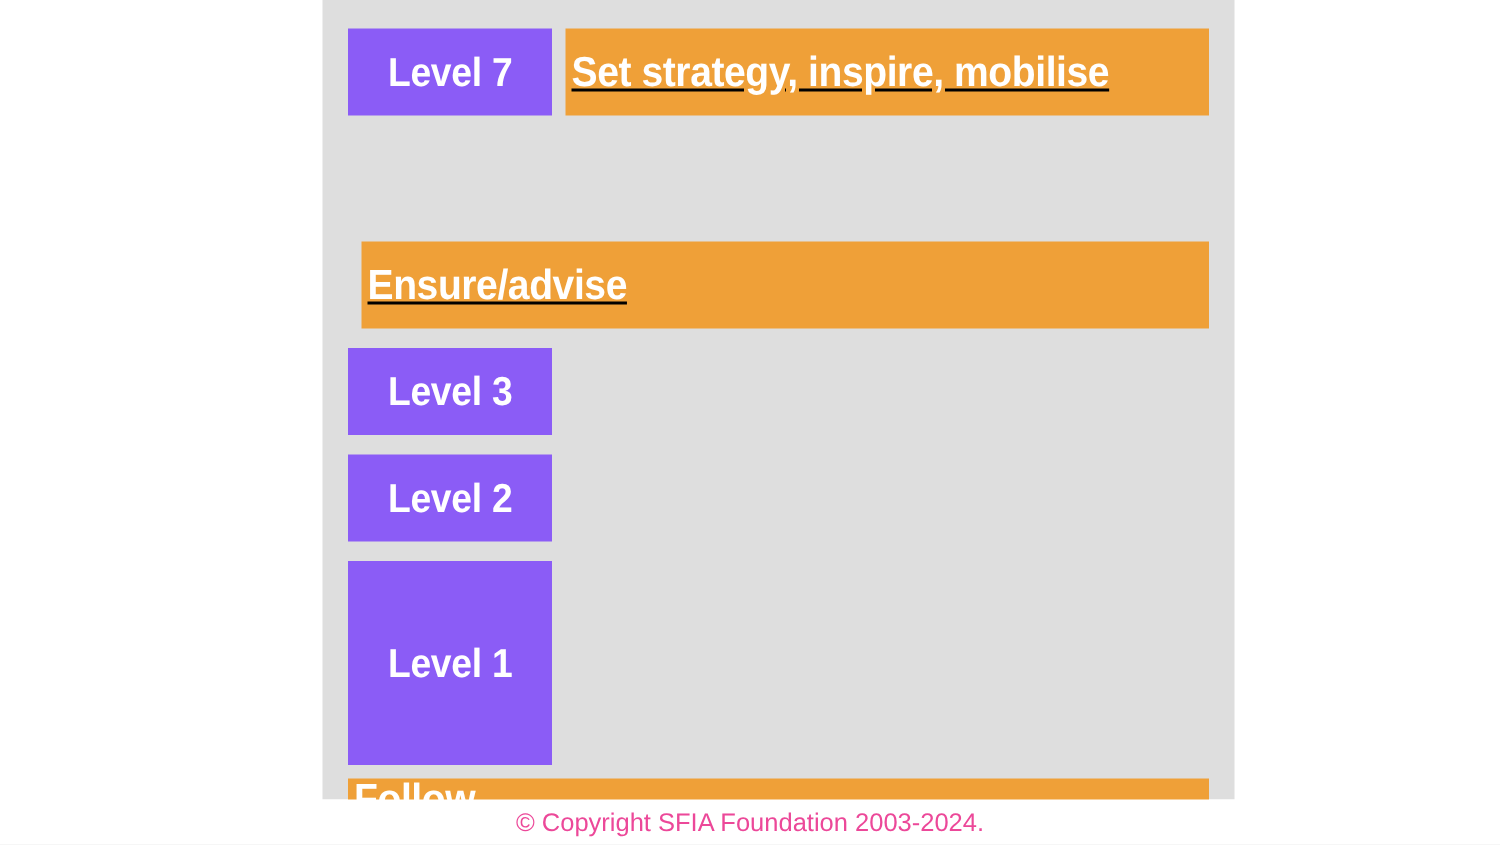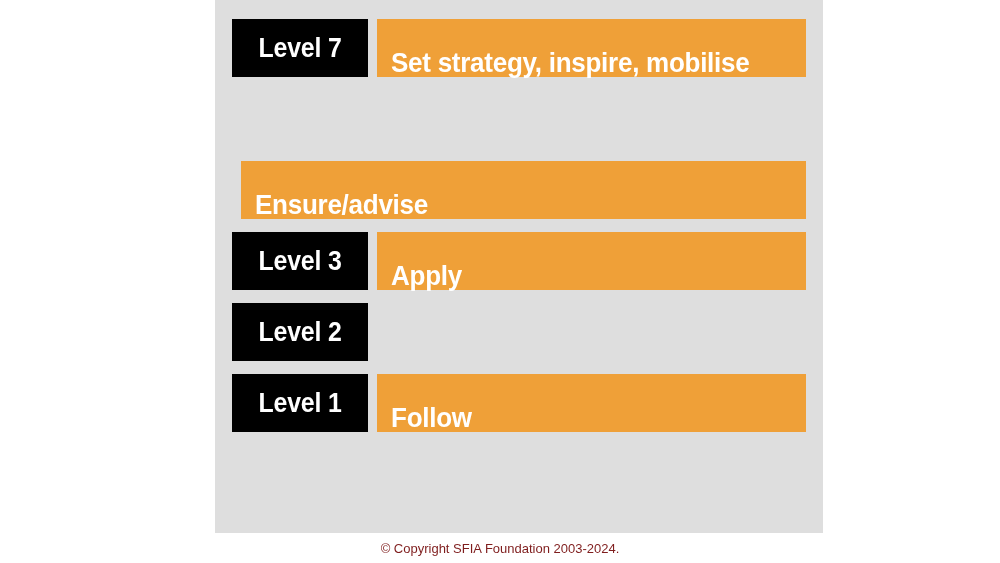--- a/index.html
+++ b/index.html
@@ -36,26 +36,27 @@
 
   .level-row {
     position: relative;
     height: 58px;
     margin-bottom: 13px;
     display: flex;
     align-items: stretch;
   }
   .level-row:last-child {
     margin-bottom: 0;
+    flex-direction: column;
   }
 
   .level-badge {
     width: 136px;
     flex: 0 0 136px;
-    background: #000000;
+    background: #8b5cf6;
     display: flex;
     align-items: center;
     justify-content: center;
     box-sizing: border-box;
   }
   .level-badge-label {
     color: #ffffff;
     font-family: "Liberation Sans Narrow", "Liberation Sans", "DejaVu Sans Condensed", sans-serif;
     font-weight: bold;
     font-size: 27px;
@@ -67,23 +68,24 @@
   }
 
   .level-gap {
     flex: 0 0 9px;
   }
 
   .level-bar {
     flex: 1 1 auto;
     background: #efa038;
     display: flex;
-    align-items: flex-end;
+    align-items: center;
     box-sizing: border-box;
-    padding-left: 14px;
+    padding-left: 4px;
+    text-decoration: underline;
   }
   .level-bar-label {
     color: #ffffff;
     font-family: "Liberation Sans Narrow", "Liberation Sans", "DejaVu Sans Condensed", sans-serif;
     font-weight: bold;
     font-size: 28px;
     letter-spacing: -0.3px;
     line-height: 1;
     transform: scaleX(0.93);
     transform-origin: left center;
@@ -96,23 +98,23 @@
     left: 0;
     top: 533px;
     width: 1000px;
     height: 30px;
     display: flex;
     align-items: center;
     justify-content: center;
     background: #ffffff;
   }
   #copyright-text {
-    color: #7f1d1d;
+    color: #ec4899;
     font-family: "Liberation Sans", "DejaVu Sans", sans-serif;
-    font-size: 13px;
+    font-size: 17px;
     font-weight: normal;
     line-height: 1;
     white-space: nowrap;
   }
 </style>
 </head>
 <body>
 
 <div id="page">
 
@@ -138,23 +140,20 @@
         <span class="level-bar-label">Ensure/advise</span>
       </div>
     </div>
 
 
     <div class="level-row">
       <div class="level-badge">
         <span class="level-badge-label">Level 3</span>
       </div>
       <div class="level-gap"></div>
-      <div class="level-bar">
-        <span class="level-bar-label">Apply</span>
-      </div>
     </div>
 
     <div class="level-row">
       <div class="level-badge">
         <span class="level-badge-label">Level 2</span>
       </div>
       <div class="level-gap"></div>
     </div>
 
     <div class="level-row">

